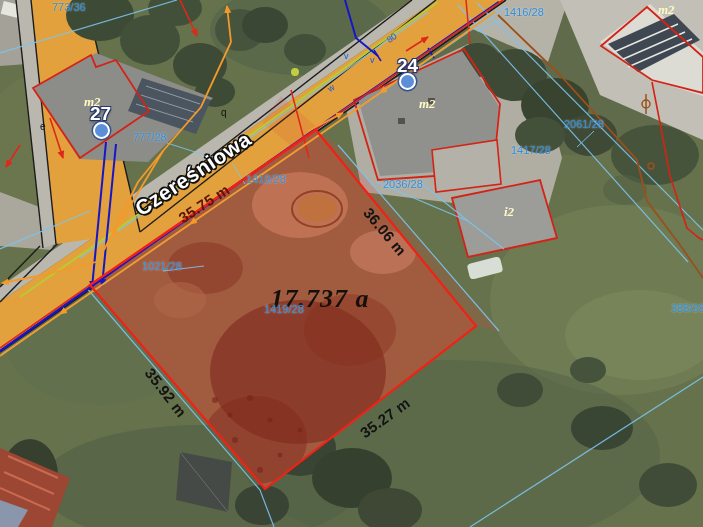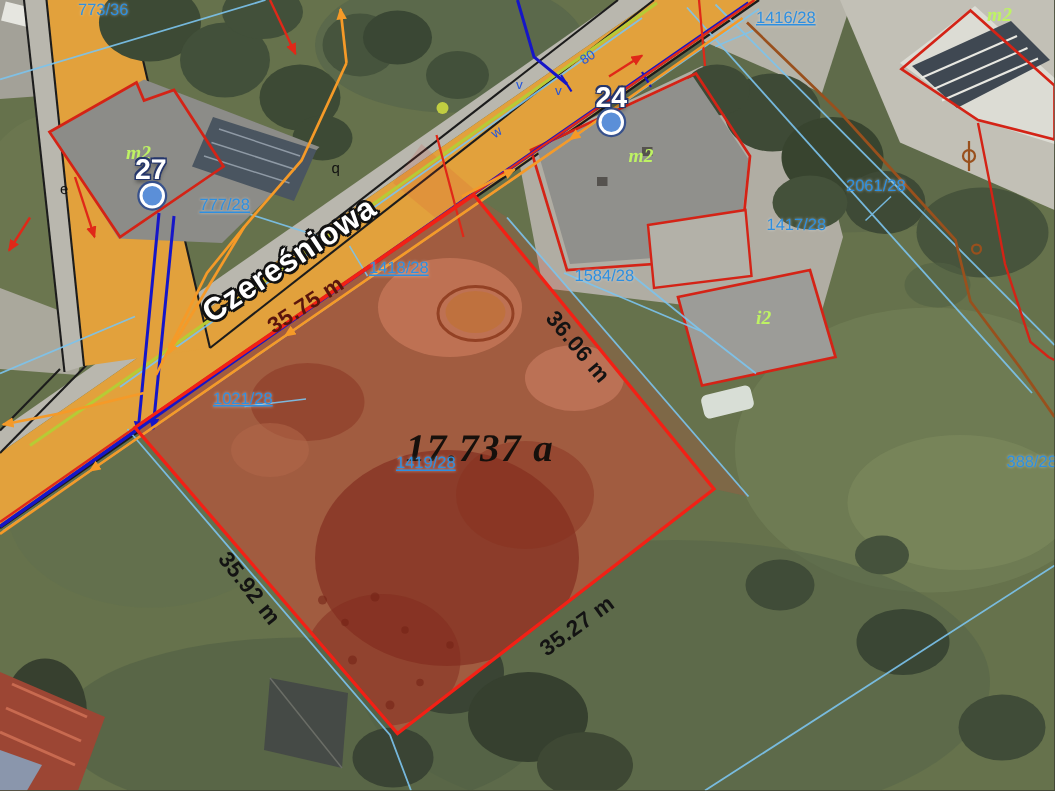--- a/index.html
+++ b/index.html
@@ -2,22 +2,22 @@
 <html><head>
 <meta charset="utf-8">
 <style>
   html,body{margin:0;padding:0;background:#222;}
   .stage{position:relative;width:703px;height:527px;overflow:hidden;
          background:#66724c;font-family:"Liberation Sans",sans-serif;}
   .stage svg{position:absolute;left:0;top:0;}
   .labels{position:absolute;left:0;top:0;width:703px;height:527px;}
   .lbl{position:absolute;white-space:nowrap;line-height:1;}
   .pnum{color:#2e8fe0;font-size:11px;text-shadow:0 0 2px rgba(240,248,255,.55);}
-  .pnum.u{text-decoration:underline;}
-  .bldg{color:#bef264;font-family:"Liberation Serif",serif;font-style:italic;font-weight:bold;font-size:13px;}
+  .pnum.u{}
+  .bldg{color:#fef9c3;font-family:"Liberation Serif",serif;font-style:italic;font-weight:bold;font-size:13px;}
   .hnum{font-weight:bold;font-size:19px;color:#fff;
         text-shadow:-1px -1px 0 #25366b,1px -1px 0 #25366b,-1px 1px 0 #25366b,1px 1px 0 #25366b,0 2px 3px rgba(0,0,0,.45);}
   .hdot{position:absolute;width:13px;height:13px;border-radius:50%;background:#5b8fd8;
         border:2.5px solid #fff;box-shadow:0 0 0 1.5px rgba(40,70,140,.85);}
   .meas{font-weight:bold;font-size:15px;color:#131313;letter-spacing:.3px;text-align:center;}
   .meas.north{color:#5a150c;}
   .area{font-family:"Liberation Serif",serif;font-weight:bold;font-style:italic;
         font-size:26px;color:#16100c;letter-spacing:1px;}
   .street{font-weight:bold;font-size:21px;color:#fff;text-align:center;letter-spacing:.5px;
         text-shadow:-2px 0 0 #111,2px 0 0 #111,0 -2px 0 #111,0 2px 0 #111,
@@ -239,21 +239,21 @@
   <span class="lbl meas" style="left:124px;top:385px;width:84px;transform:rotate(52deg);">35.92 m</span>
   <span class="lbl meas" style="left:343px;top:410px;width:84px;transform:rotate(-36deg);">35.27 m</span>
   <span class="lbl area" style="left:230px;top:286px;width:180px;text-align:center;">17.737 a</span>
 
   <span class="lbl pnum" style="left:52px;top:2px;">773/36</span>
   <span class="lbl pnum u" style="left:133px;top:132px;">777/28</span>
   <span class="lbl pnum u" style="left:504px;top:7px;">1416/28</span>
   <span class="lbl pnum u" style="left:246px;top:174px;">1418/28</span>
   <span class="lbl pnum u" style="left:130px;top:261px;margin-left:12px;">1021/28</span>
   <span class="lbl pnum u" style="left:264px;top:304px;">1419/28</span>
-  <span class="lbl pnum" style="left:383px;top:179px;">1584/28</span>
+  <span class="lbl pnum" style="left:383px;top:179px;">2036/28</span>
   <span class="lbl pnum" style="left:511px;top:145px;">1417/28</span>
   <span class="lbl pnum" style="left:564px;top:119px;">2061/28</span>
   <span class="lbl pnum" style="left:671px;top:303px;">388/28</span>
 
   <span class="lbl bldg" style="left:84px;top:95px;">m2</span>
   <span class="lbl bldg" style="left:419px;top:97px;">m2</span>
   <span class="lbl bldg" style="left:658px;top:3px;">m2</span>
   <span class="lbl bldg" style="left:504px;top:205px;">i2</span>
 
   <span class="lbl hnum" style="left:90px;top:104px;">27</span>

